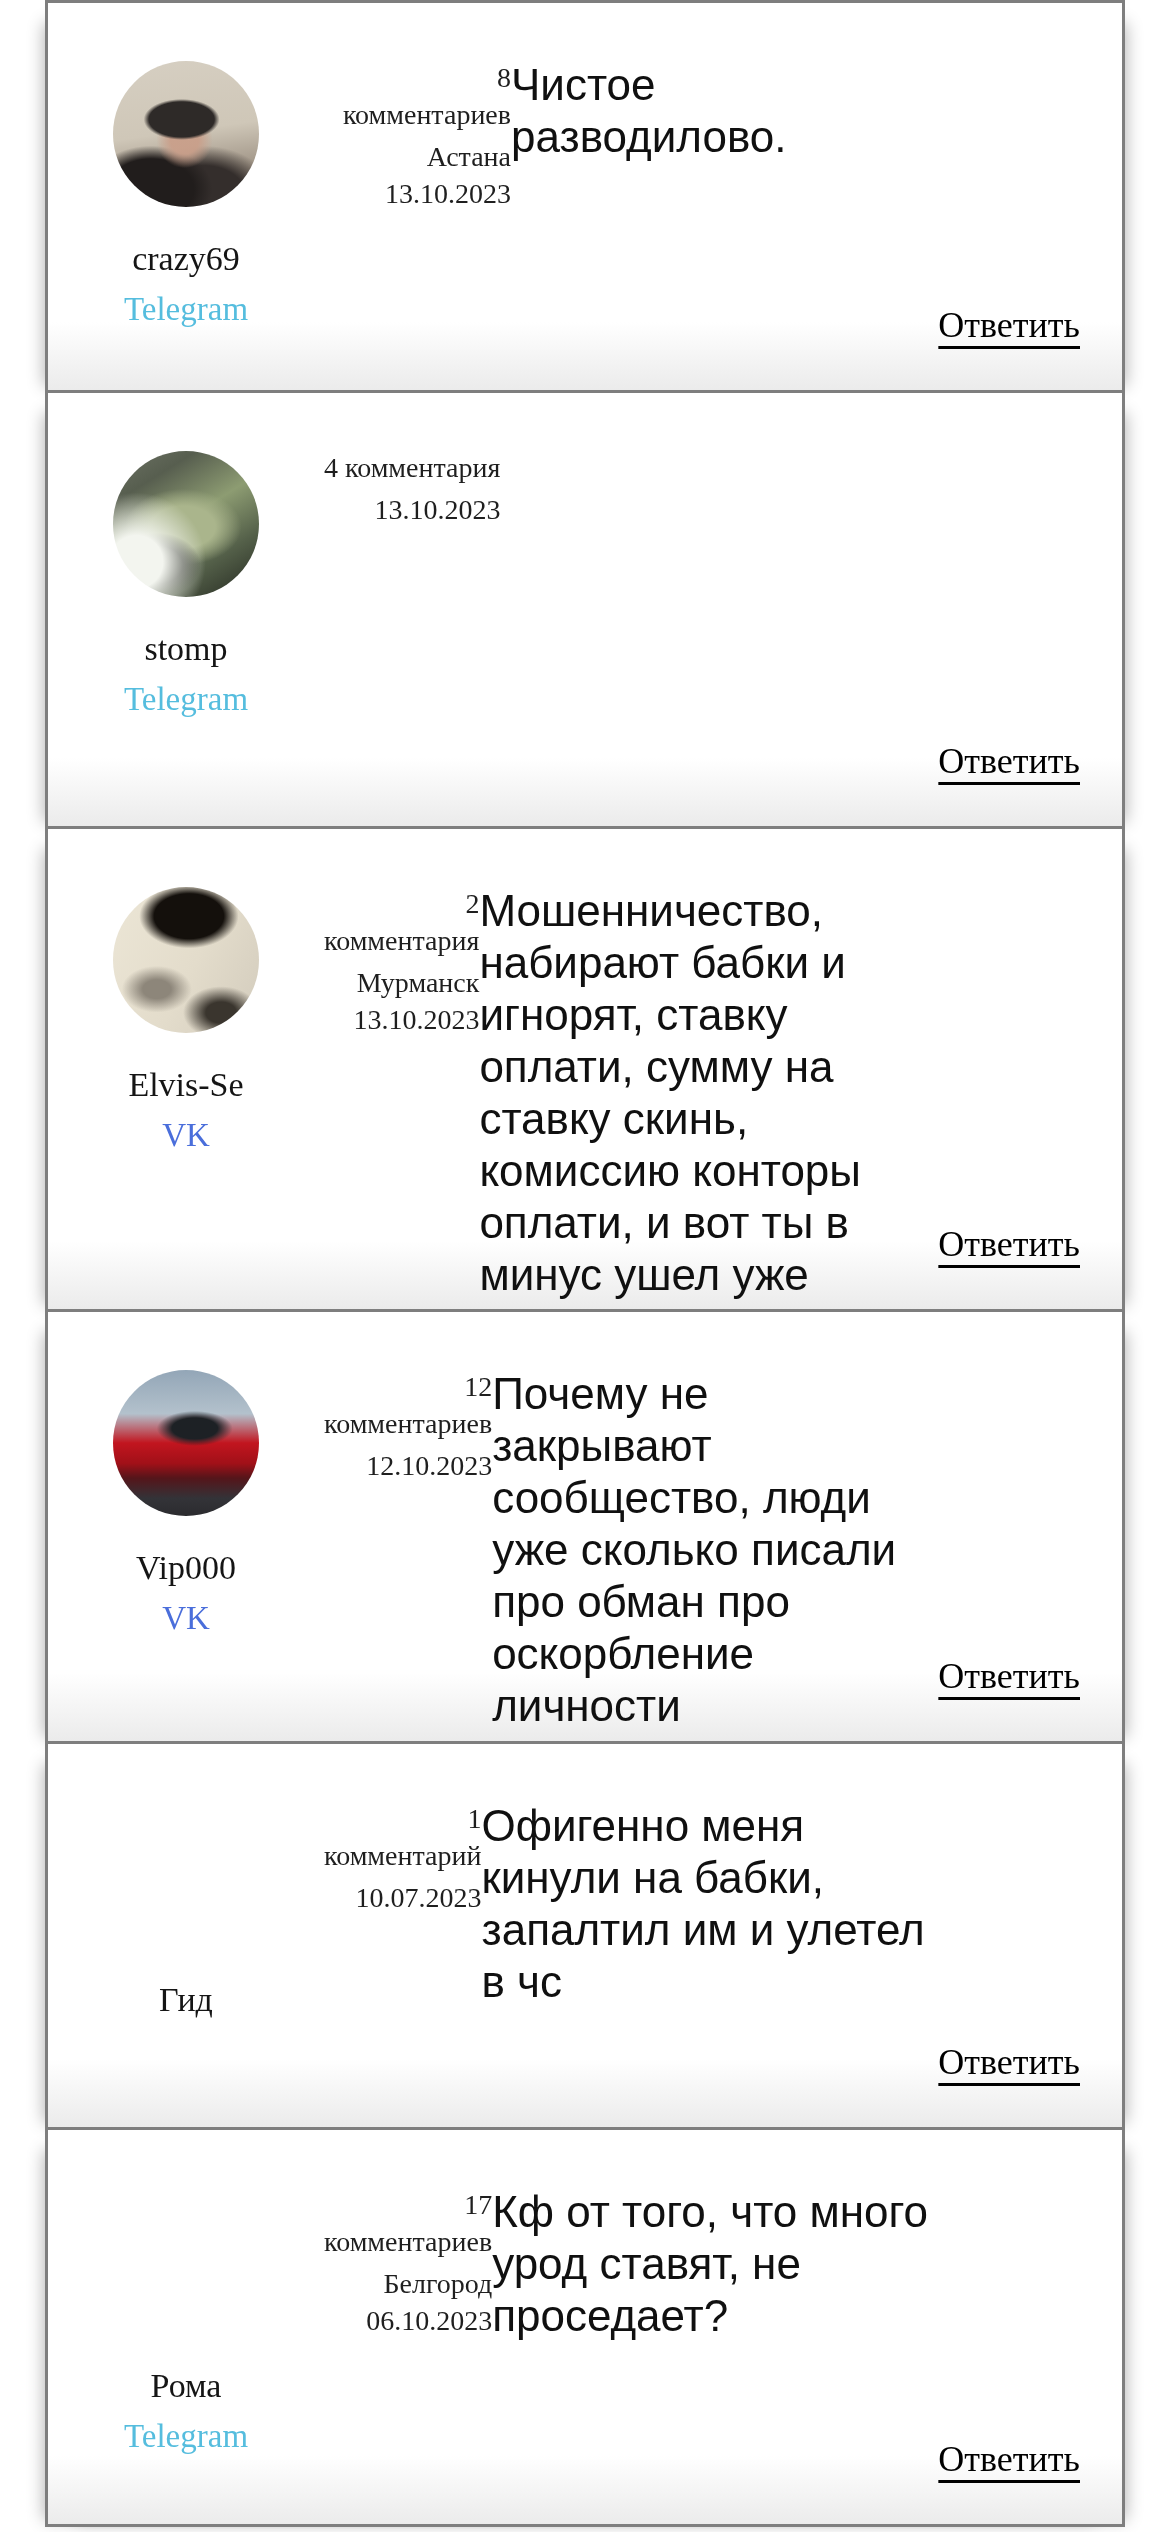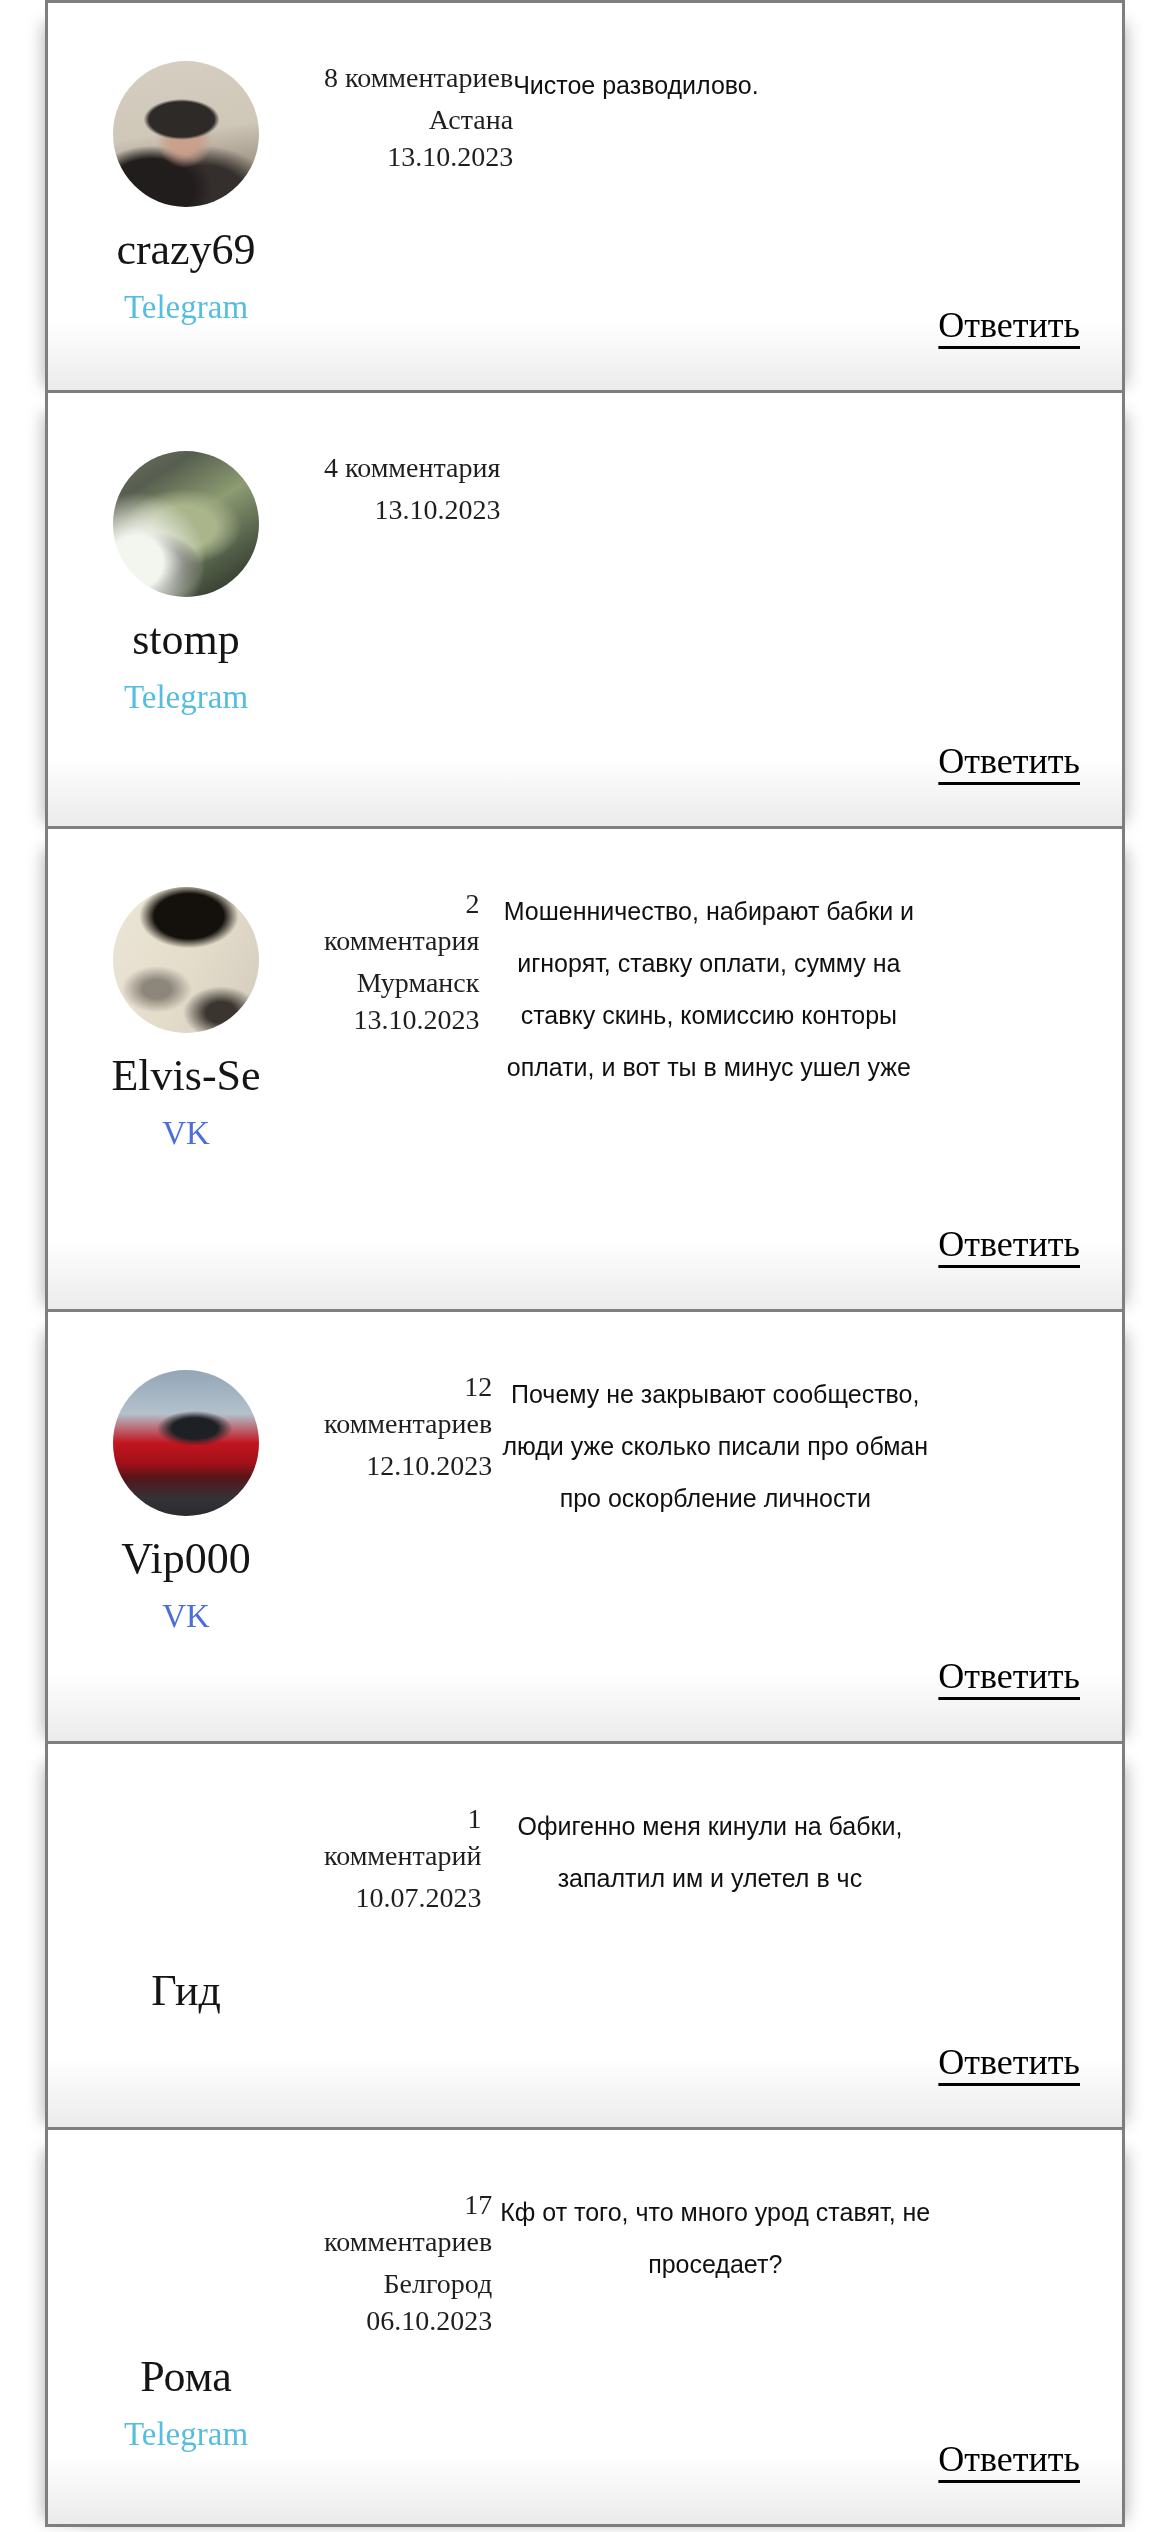--- a/index.html
+++ b/index.html
@@ -56,40 +56,40 @@
       radial-gradient(ellipse 26% 18% at 74% 86%, #3a352e 0 40%, rgba(58,53,46,0) 100%),
       radial-gradient(ellipse 24% 16% at 30% 70%, #8d867a 0 40%, rgba(141,134,122,0) 100%),
       linear-gradient(118deg,#ece6d6 0%,#e3dccb 55%,#d2cbbc 100%);
   }
   .av-red-car{
     background:
       radial-gradient(ellipse 26% 12% at 56% 40%, #1d2125 0 60%, rgba(29,33,37,0) 100%),
       linear-gradient(to bottom,#93a6b7 0%,#b3c1cc 30%,#c2151f 50%,#a11018 64%,#55151a 74%,#333338 88%,#2b2b2e 100%);
   }
   .username{
-    margin-top:18px;font-size:44px;color:#151515;line-height:1.15;text-align:center;
+    margin-top:32px;font-size:34px;color:#151515;line-height:1.15;text-align:center;
   }
   .source{
     margin-top:13px;font-size:33px;line-height:1.15;text-decoration:none;cursor:pointer;text-align:center;
   }
   .source.telegram{color:var(--telegram-color,#55bdde);}
   .source.vk{color:var(--vk-color,#4a6edb);}
   .source.empty{visibility:hidden;}
   .right{
     flex:1;display:flex;flex-direction:row;
     padding:56px 42px 44px 0;box-sizing:border-box;
   }
   .meta{
     text-align:right;min-height:122px;box-sizing:border-box;
     font-size:28px;line-height:37px;color:#1f1f1f;
   }
   .meta .count{margin-bottom:5px;}
   .comment{
     margin:0;font-family:"Liberation Sans","DejaVu Sans",sans-serif;
-    font-size:25px;line-height:52px;color:#101010;text-align:center;
+    font-size:44px;line-height:52px;color:#101010;
   }
   .spacer{flex:1 1 auto;}
   .reply{
     align-self:flex-end;color:#000;font-size:36px;cursor:pointer;
     text-decoration:underline;text-decoration-thickness:3px;text-underline-offset:9px;
   }
 </style>
 </head>
 <body style="--telegram-color: #55bdde; --vk-color: #4a6edb; --border-color: #7e7e7e;">
 

